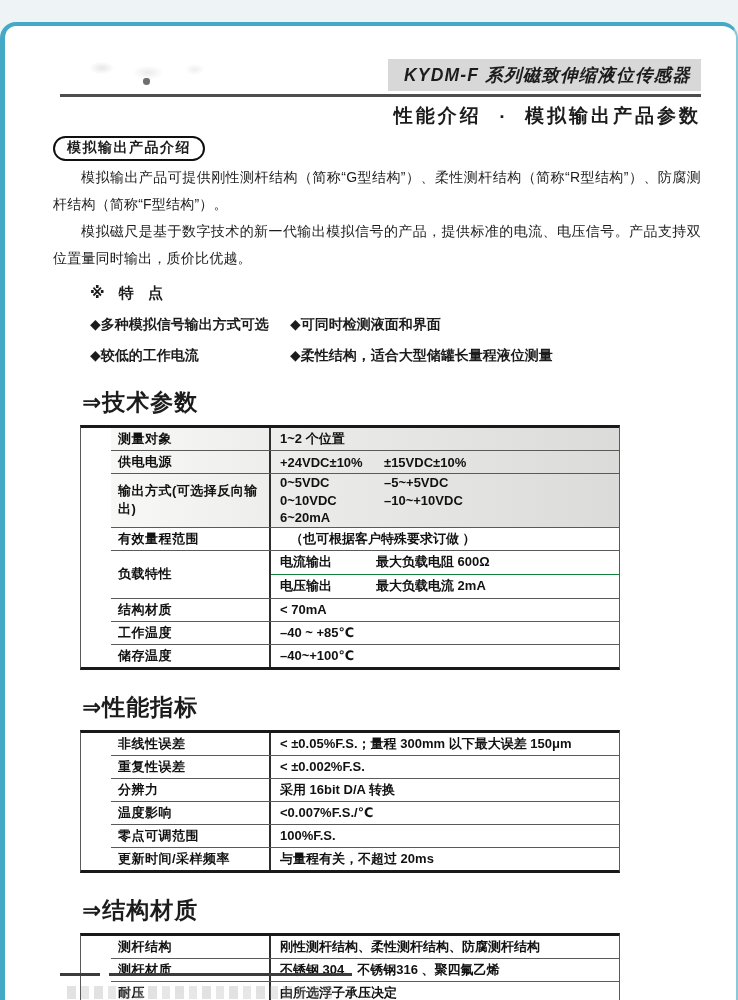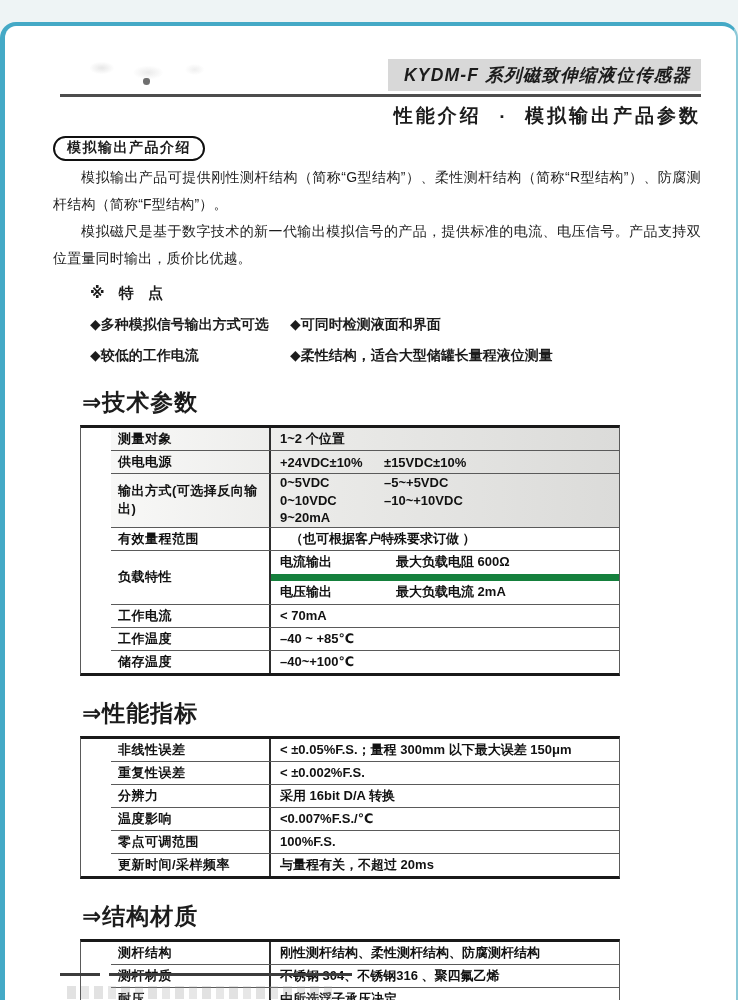--- a/index.html
+++ b/index.html
@@ -61,22 +61,22 @@
   .prow { display:flex; align-items:stretch; }
   .prow + .prow { border-top:1px solid #5a5a5a; }
   .plabel {
     flex:0 0 160px; box-sizing:border-box; border-right:2px solid #2e2e2e;
     font-weight:bold; padding:2px 7px; display:flex; align-items:center; letter-spacing:.5px; min-height:19px;
   }
   .pval { flex:1; padding:2px 9px; font-weight:600; display:flex; align-items:center; min-height:19px; box-sizing:border-box; }
   .pval-col { flex:1; display:flex; flex-direction:column; justify-content:center; padding:0; font-weight:600; }
   .mline { display:block; padding:1px 9px; line-height:15.5px; }
   .cola { display:inline-block; width:104px; }
-  .subrow { display:flex; align-items:center; padding:2px 9px; min-height:19px;gap:20px; }
-  .subrow + .subrow { border-top:7px solid #15803d; }
+  .subrow { display:flex; align-items:center; padding:2px 9px; min-height:19px; }
+  .subrow + .subrow { border-top:1px solid #15803d; }
   .sub-name { display:inline-block; width:96px; }
   .range-wrap { display:flex; align-items:center; padding:2px 9px; }
   .range-lines { line-height:18px; }
   .range-note { margin-left:10px; white-space:nowrap; }
   .tint { background:linear-gradient(90deg,#f8f8f7 0%,#e9e9e7 45%,#dbdbd9 100%); }
 
   
   .footer-rules { position:absolute; top:947px; left:55px; display:flex; gap:9px; align-items:center; }
   .footer-rule-short { width:40px; height:3px; background:#3c3c3c; }
   .footer-rule-long { width:243px; height:3px; background:#3c3c3c; }
@@ -129,21 +129,21 @@
         <div class="pval">
           <span class="cola">+24VDC±10%</span>
           <span>±15VDC±10%</span>
         </div>
       </div>
       <div class="prow tint">
         <div class="plabel">输出方式(可选择反向输出)</div>
         <div class="pval-col">
           <span class="mline"><span class="cola">0~5VDC</span><span>–5~+5VDC</span></span>
           <span class="mline"><span class="cola">0~10VDC</span><span>–10~+10VDC</span></span>
-          <span class="mline"><span class="cola">9~20mA</span></span>
+          <span class="mline"><span class="cola">6~20mA</span></span>
         </div>
       </div>
       <div class="prow">
         <div class="plabel">有效量程范围</div>
         <div class="pval-col">
           <div class="range-wrap">
             <div class="range-note">（也可根据客户特殊要求订做 ）</div>
           </div>
         </div>
       </div>
@@ -154,21 +154,21 @@
             <span class="sub-name">电流输出</span>
             <span>最大负载电阻 600Ω</span>
           </div>
           <div class="subrow">
             <span class="sub-name">电压输出</span>
             <span>最大负载电流 2mA</span>
           </div>
         </div>
       </div>
       <div class="prow">
-        <div class="plabel">工作电流</div>
+        <div class="plabel">结构材质</div>
         <div class="pval">&lt; 70mA</div>
       </div>
       <div class="prow">
         <div class="plabel">工作温度</div>
         <div class="pval">–40 ~ +85℃</div>
       </div>
       <div class="prow">
         <div class="plabel">储存温度</div>
         <div class="pval">–40~+100℃</div>
       </div>

